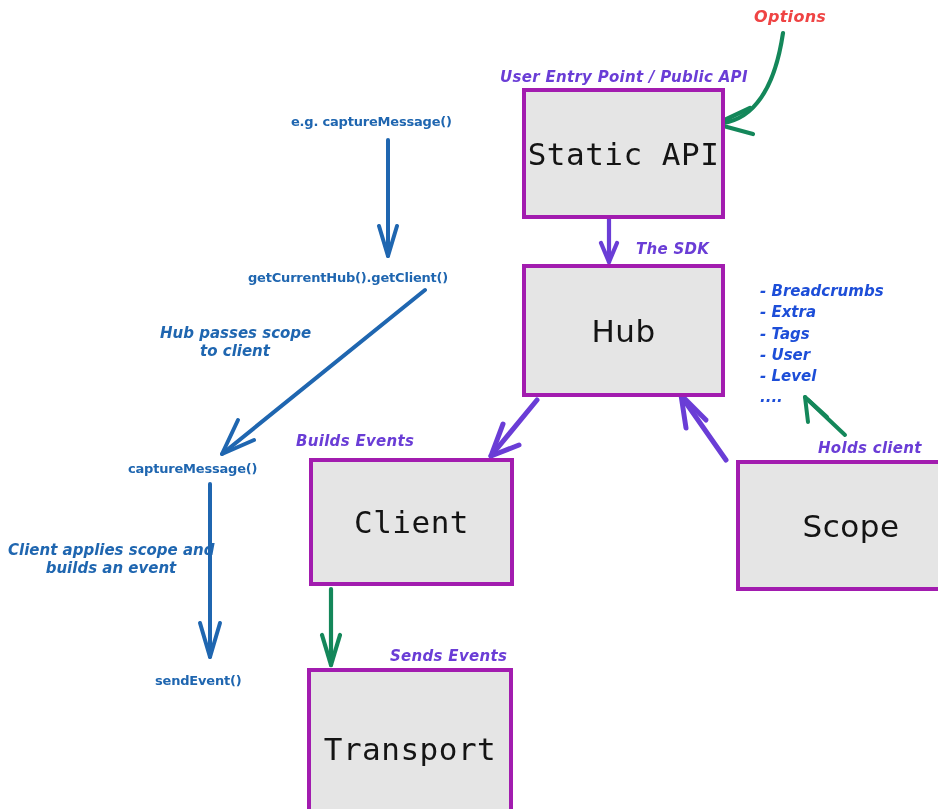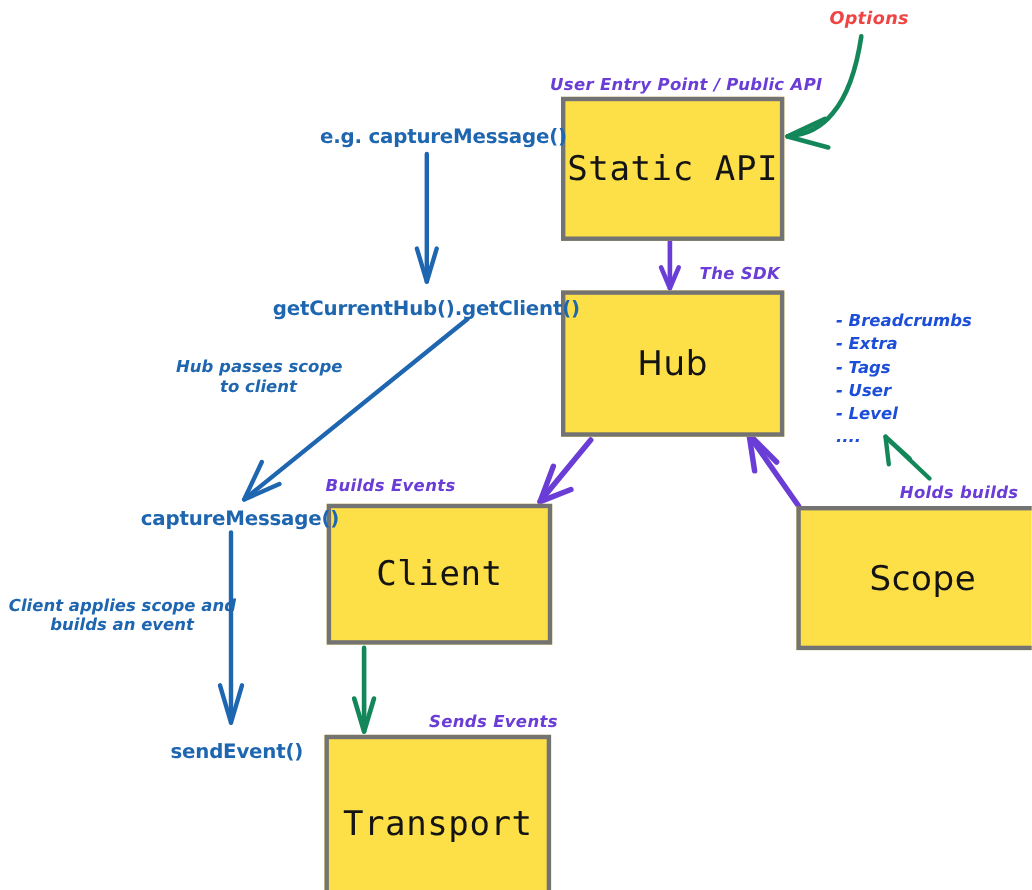--- a/index.html
+++ b/index.html
@@ -20,26 +20,27 @@
     left: 0; top: 0;
     width: 938px;
     height: 809px;
     pointer-events: none;
   }
 
   
   .node-box {
     position: absolute;
     box-sizing: border-box;
-    background: #fde047;
-    border: 4px solid #737373;
+    background: #e5e5e5;
+    border: 4px solid #a21caf;
     display: flex;
     align-items: center;
     justify-content: center;
     z-index: 3;
+    margin-left: 12px;
   }
   .node-label {
     color: #141414;
     letter-spacing: 0.5px;
     white-space: nowrap;
   }
   .mono-label {
     font-family: "DejaVu Sans Mono", monospace;
     font-size: 31px;
     font-weight: 400;
@@ -58,21 +59,21 @@
 
   
   .anno {
     position: absolute;
     white-space: pre;
     z-index: 4;
     line-height: 1.22;
   }
   .code {
     font-family: "DejaVu Sans", sans-serif;
-    font-size: 18px;
+    font-size: 13px;
     font-weight: 600;
     color: #1f66b0;
     letter-spacing: -0.2px;
   }
   .hand-blue {
     font-family: "DejaVu Sans", sans-serif;
     font-size: 15px;
     font-weight: 600;
     font-style: italic;
     color: #1f66b0;
@@ -213,21 +214,21 @@
 
   <div class="anno code" id="anno-get-hub">getCurrentHub().getClient()</div>
 
   <div class="anno hand-blue" id="anno-hub-passes">Hub passes scope
 to client</div>
 
   <div class="anno code" id="anno-capture-msg">captureMessage()</div>
 
   <div class="anno hand-purple" id="anno-builds-events">Builds Events</div>
 
-  <div class="anno hand-purple" id="anno-holds-context">Holds builds</div>
+  <div class="anno hand-purple" id="anno-holds-context">Holds client</div>
 
   <div class="anno hand-blue" id="anno-client-applies">Client applies scope and
 builds an event</div>
 
   <div class="anno code" id="anno-send-event">sendEvent()</div>
 
   <div class="anno hand-purple" id="anno-sends-events">Sends Events</div>
 
   <div class="ctx-list" id="ctx-items">
     <div class="ctx-item">- Breadcrumbs</div>

